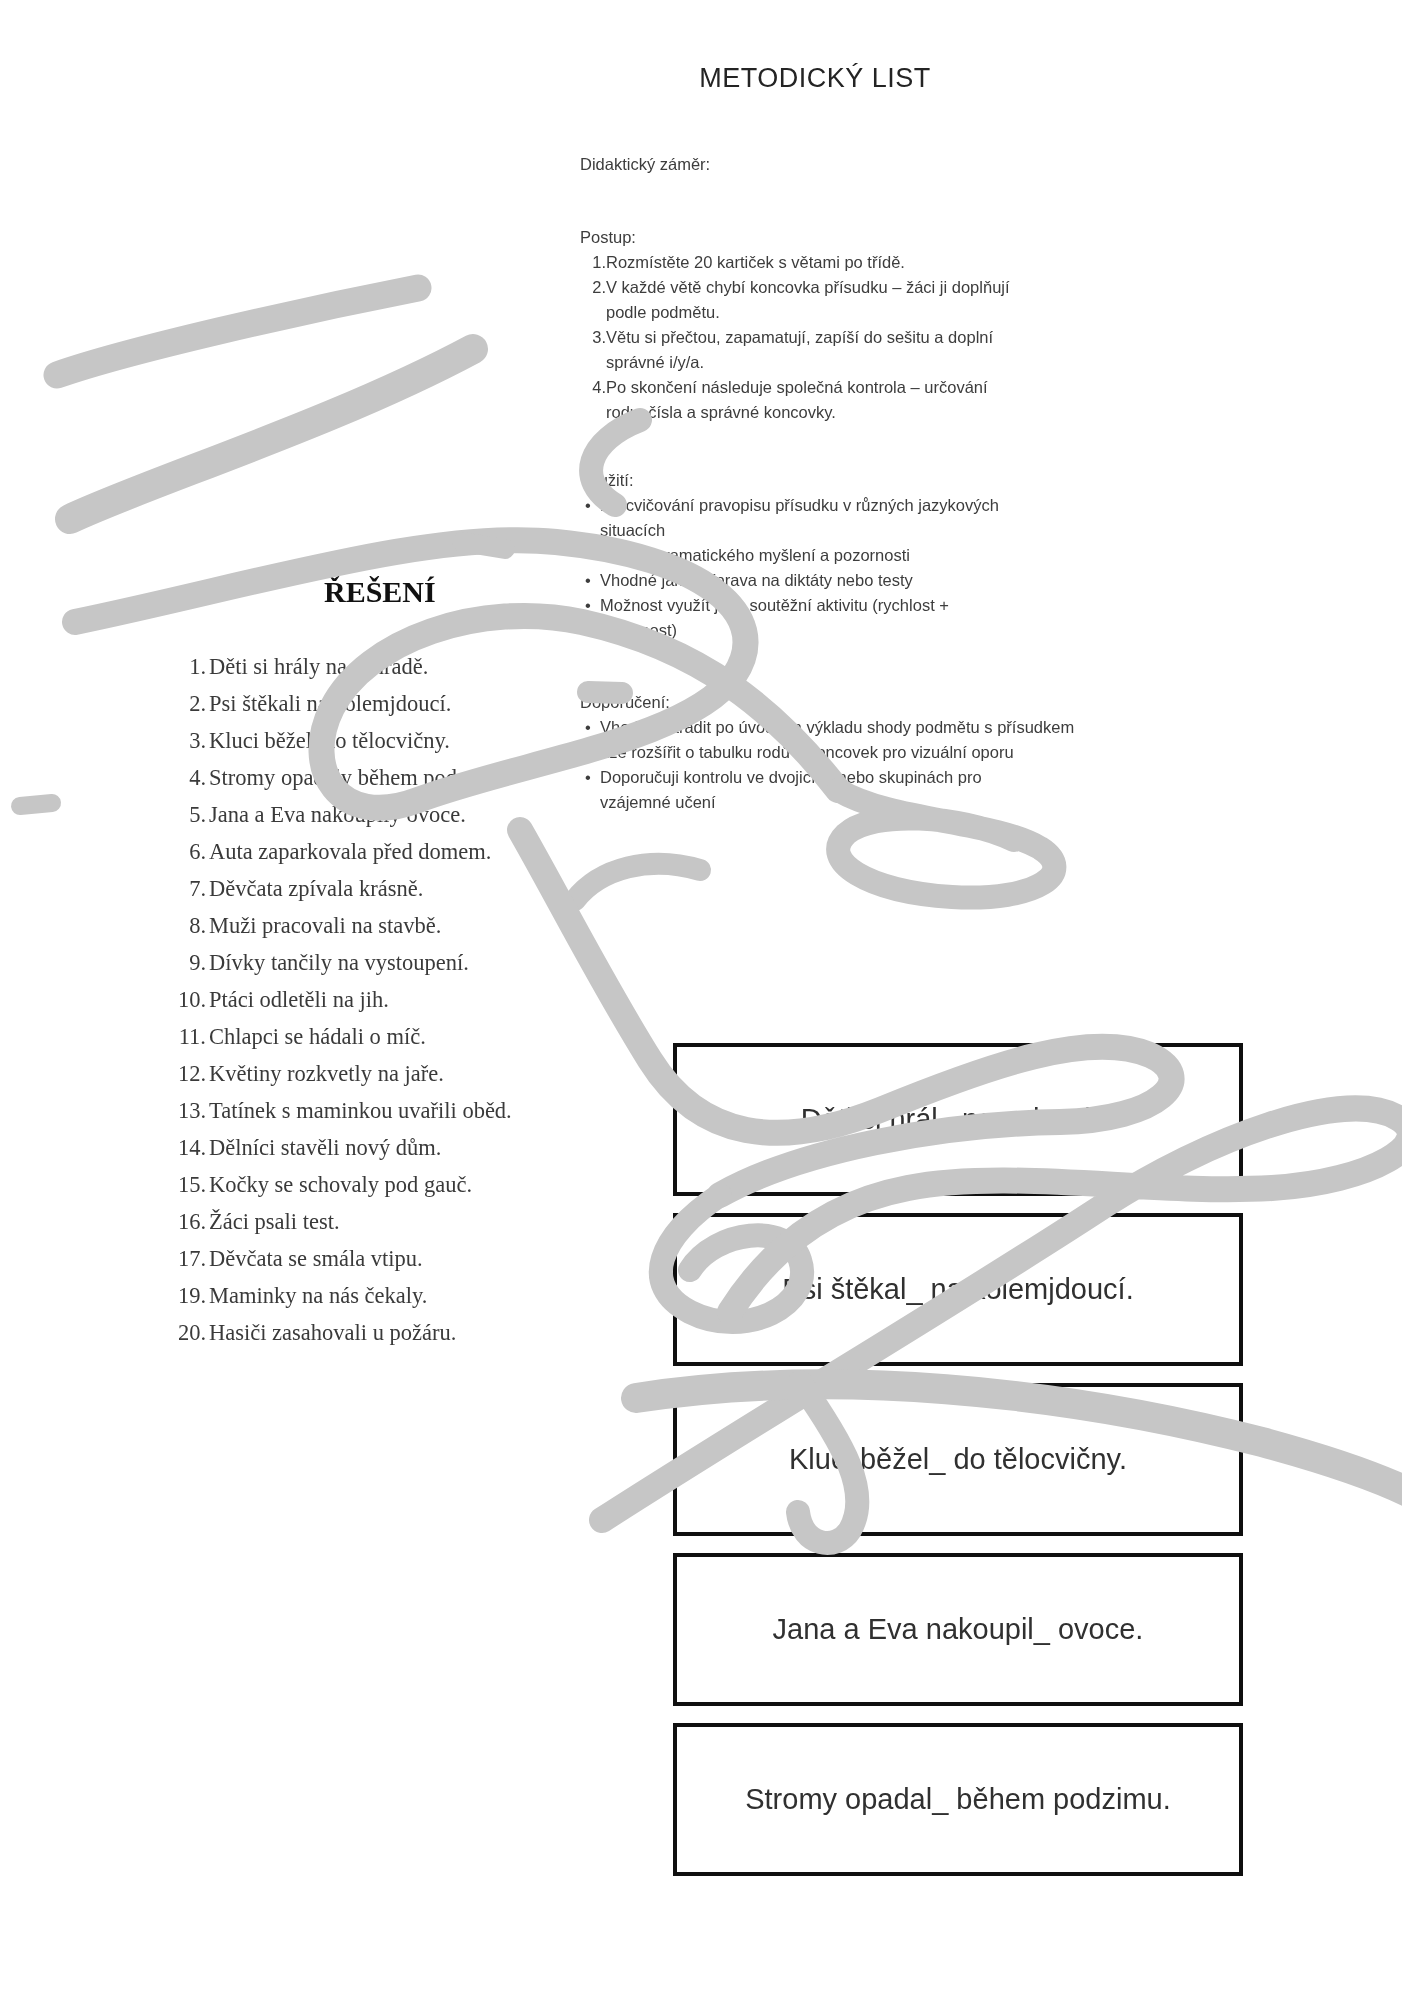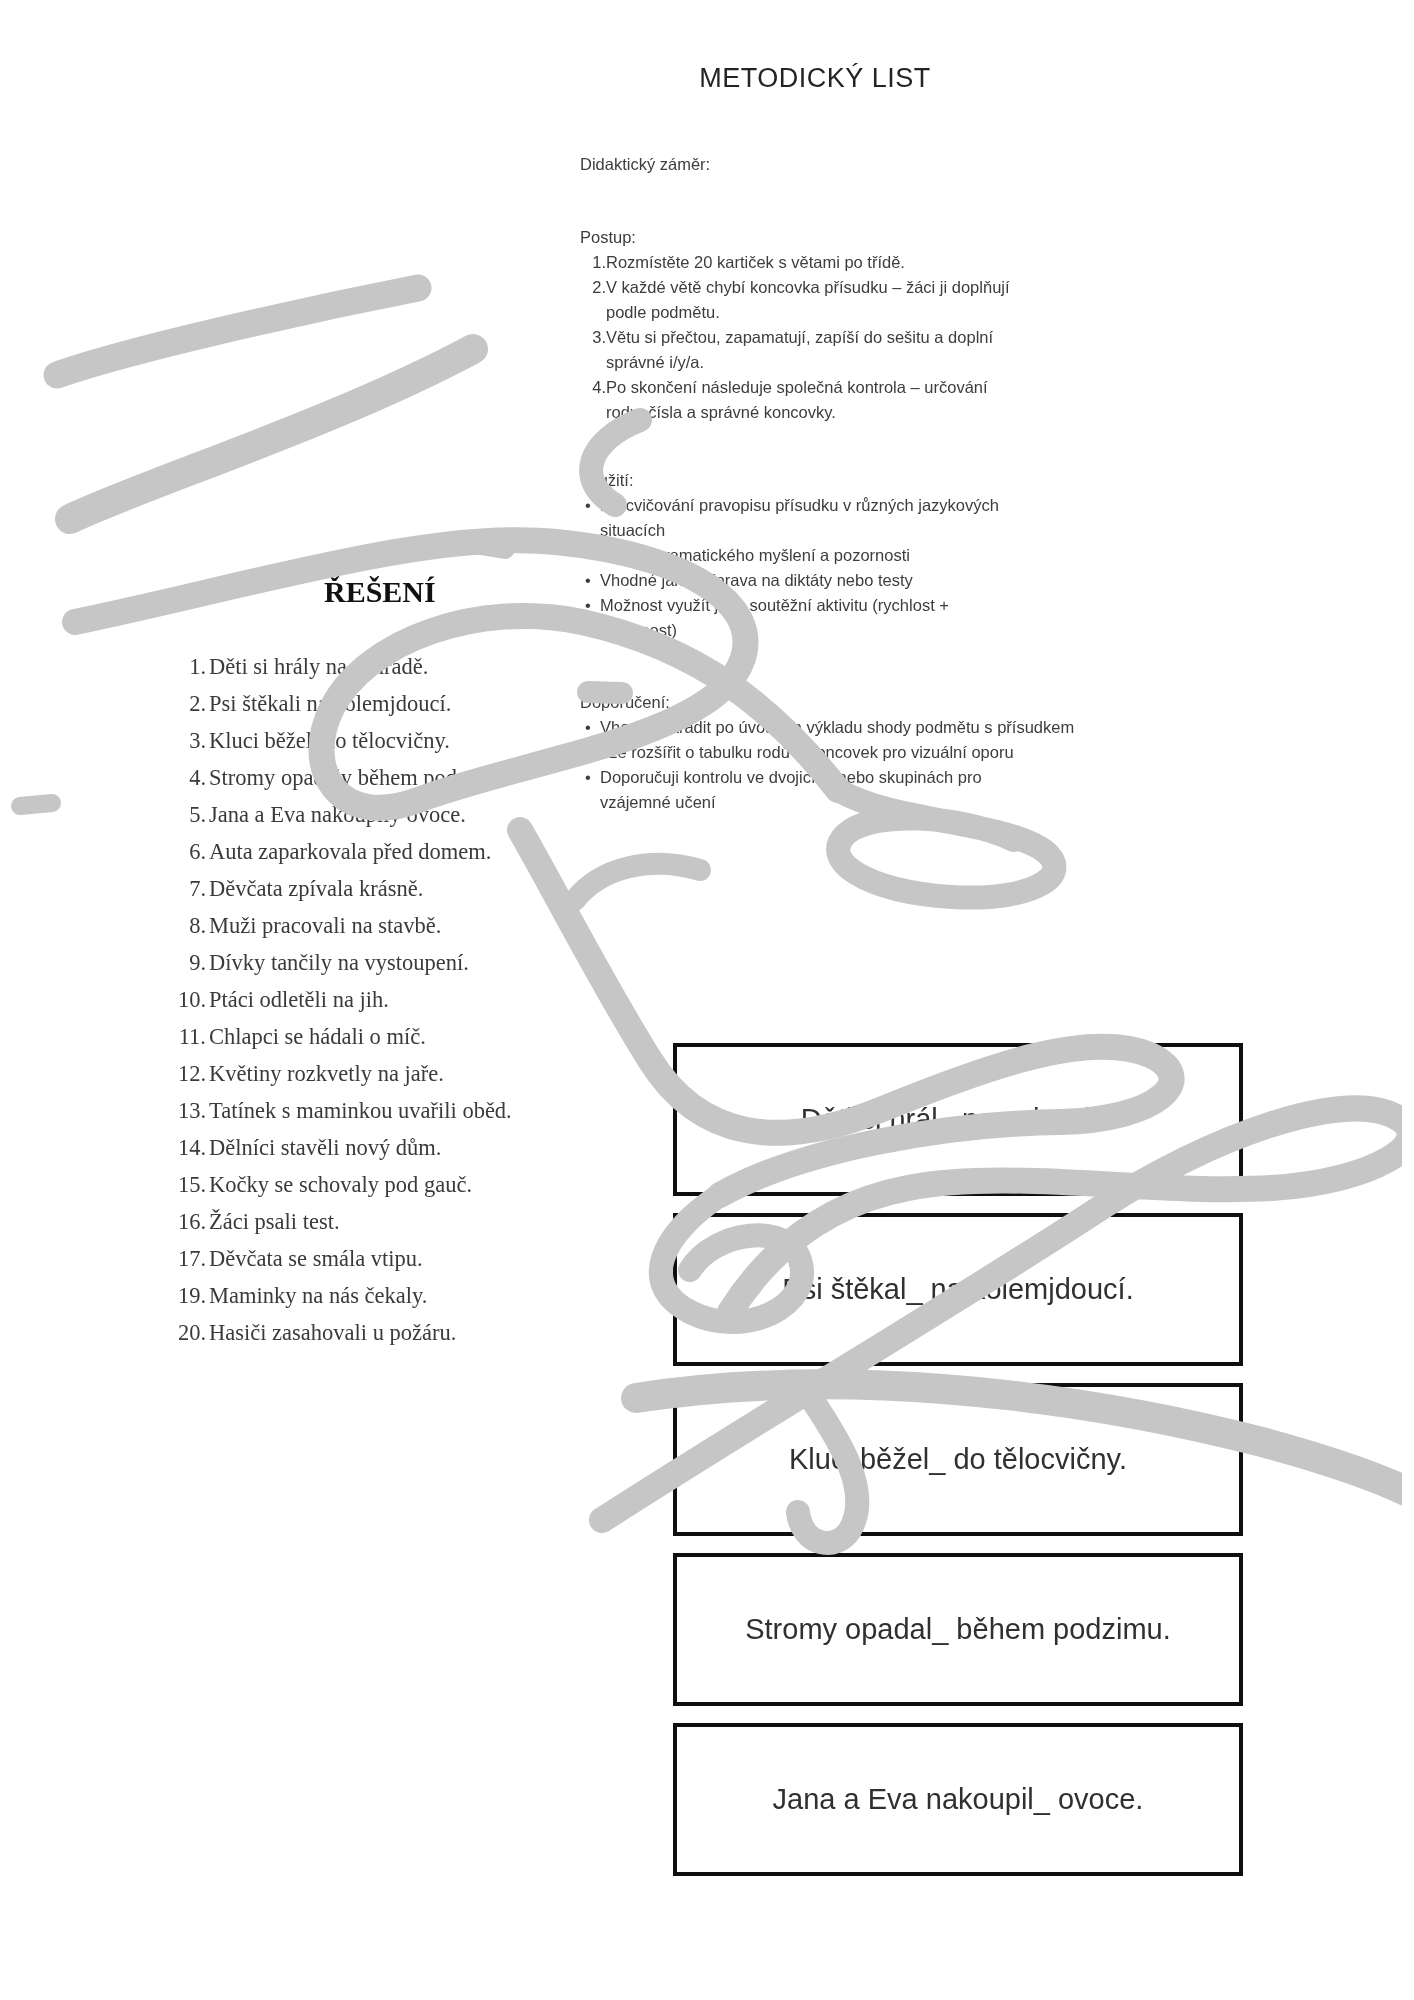--- a/index.html
+++ b/index.html
@@ -250,25 +250,25 @@
 
       <div class="card">
         <span>Psi štěkal_ na kolemjdoucí.</span>
       </div>
 
       <div class="card">
         <span>Kluci běžel_ do tělocvičny.</span>
       </div>
 
       <div class="card">
+        <span>Jana a Eva nakoupil_ ovoce.</span>
+      </div>
+
+      <div class="card">
         <span>Stromy opadal_ během podzimu.</span>
-      </div>
-
-      <div class="card">
-        <span>Jana a Eva nakoupil_ ovoce.</span>
       </div>
     </div>
 
   <svg class="scribbles" viewBox="0 0 1414 2000" xmlns="http://www.w3.org/2000/svg">
     <path class="scribble" stroke-width="27" d="M 418 288 C 300 311, 128 350, 57 375"></path>
     <path class="scribble" stroke-width="30" d="M 473 349 C 335 423, 148 482, 70 519"></path>
     <path class="scribble" stroke-width="24" d="M 640 420 C 588 440, 574 480, 615 505"></path>
     <path class="scribble" stroke-width="26" d="M 75 622 C 250 586, 430 529, 556 542 C 700 556, 776 614, 734 676 C 688 740, 520 762, 418 800 C 338 830, 302 768, 332 708 C 366 640, 480 600, 582 622 C 700 648, 776 710, 838 790"></path>
     <path class="scribble" stroke-width="24" d="M 838 790 C 892 822, 992 820, 1040 848 C 1078 872, 1038 902, 952 897 C 868 892, 818 861, 846 834 C 874 810, 958 815, 1014 840"></path>
     <path class="scribble" stroke-width="22" d="M 575 900 C 600 868, 650 855, 700 870"></path>

